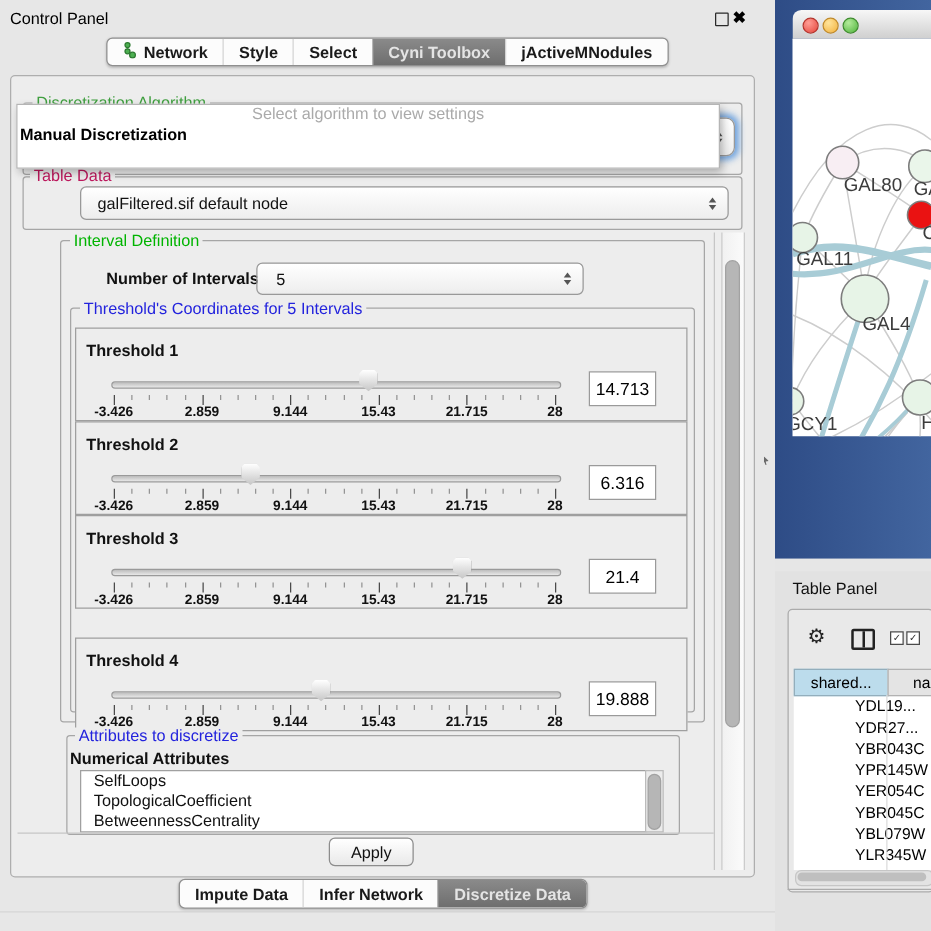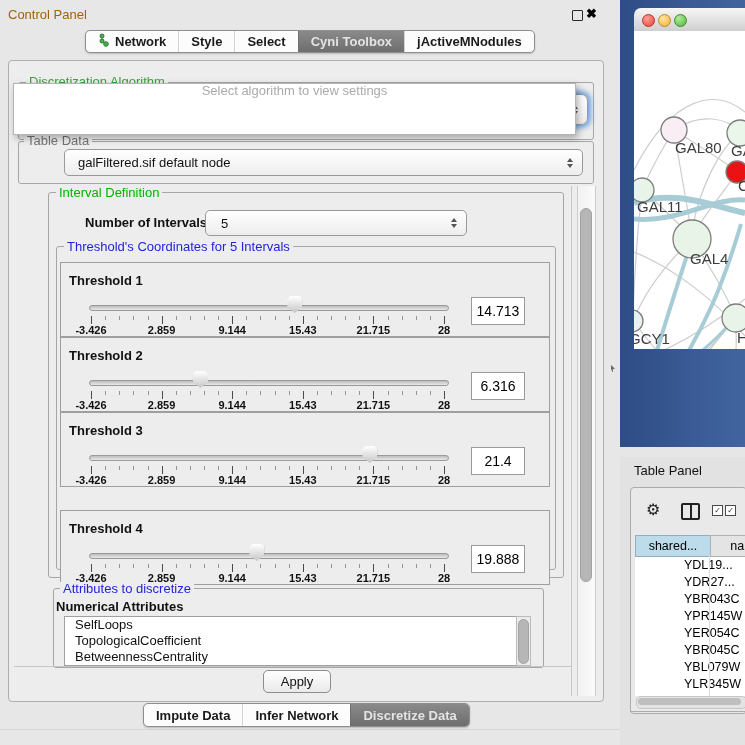--- a/index.html
+++ b/index.html
@@ -1,21 +1,21 @@
 <!DOCTYPE html>
 <html><head>
 <meta charset="utf-8">
 <style>
   html,body{margin:0;padding:0;}
   body{width:745px;height:745px;position:relative;overflow:hidden;
        background:#e7e7e7;font-family:"Liberation Sans",sans-serif;
        -webkit-font-smoothing:antialiased;}
   .abs{position:absolute;}
   
-  .titlebar-text{font-size:13px;color:#a16207;}
+  .titlebar-text{font-size:13px;color:#000000;}
   .float-icon{width:9px;height:9px;border:1.4px solid #2a2a2a;border-radius:1px;}
   .close-icon{font-size:13px;font-weight:700;color:#000;line-height:12px;}
   .mainpanel{border:1px solid #aeaeae;border-radius:4px;background:#ededed;}
   .tabbar{display:flex;background:#fcfcfc;border:1px solid #8f8f8f;border-radius:5px;
           overflow:hidden;font-size:13px;font-weight:700;color:#1a1a1a;
           box-shadow:0 1px 2px rgba(0,0,0,.2);}
   .tab{padding:0 12px;display:flex;align-items:center;gap:5px;border-left:1px solid #d4d4d4;white-space:nowrap;}
   .tab:first-child{border-left:none;}
   .tab.sel{background:linear-gradient(#8a8a8a,#6e6e6e);color:#e4e4e4;border-left-color:#707070;}
   .groupbox{border:1px solid #a6a6a6;border-radius:3px;}
@@ -104,25 +104,26 @@
   <span class="val"></span>
   <span class="stepper">
       <span class="tri-up"></span>
       <span class="tri-dn"></span>
     </span>
 </div>
 
 <div class="abs popup" style="left:13px;top:83px;width:561px;height:50px;z-index:30;">
   <div class="popup-row ph" style="height:15px;line-height:14px;text-align:center;">Select algorithm to view settings</div>
   <div id="popupItems">
+      <div class="popup-row b" style="height: 17px; line-height: 17px;">Manual Discretization</div>
     </div>
 </div>
 
 <div class="abs groupbox" style="left:18px;top:141px;width:574px;height:41px;"></div>
-<div class="gtitle" style="left:24px;top:134px;color:#737373;">Table Data</div>
+<div class="gtitle" style="left:24px;top:134px;color:#be185d;">Table Data</div>
 <div class="abs combo" style="left:64px;top:149px;width:517px;height:25px;">
   <span class="val" style="padding-left:13px;">galFiltered.sif default node</span>
   <span class="stepper">
       <span class="tri-up"></span>
       <span class="tri-dn"></span>
     </span>
 </div>
 
 <div class="vline" style="left:571px;top:186px;height:510px;"></div>
 <div class="sbtrack" style="left:577px;top:186px;width:17px;height:510px;"></div>

